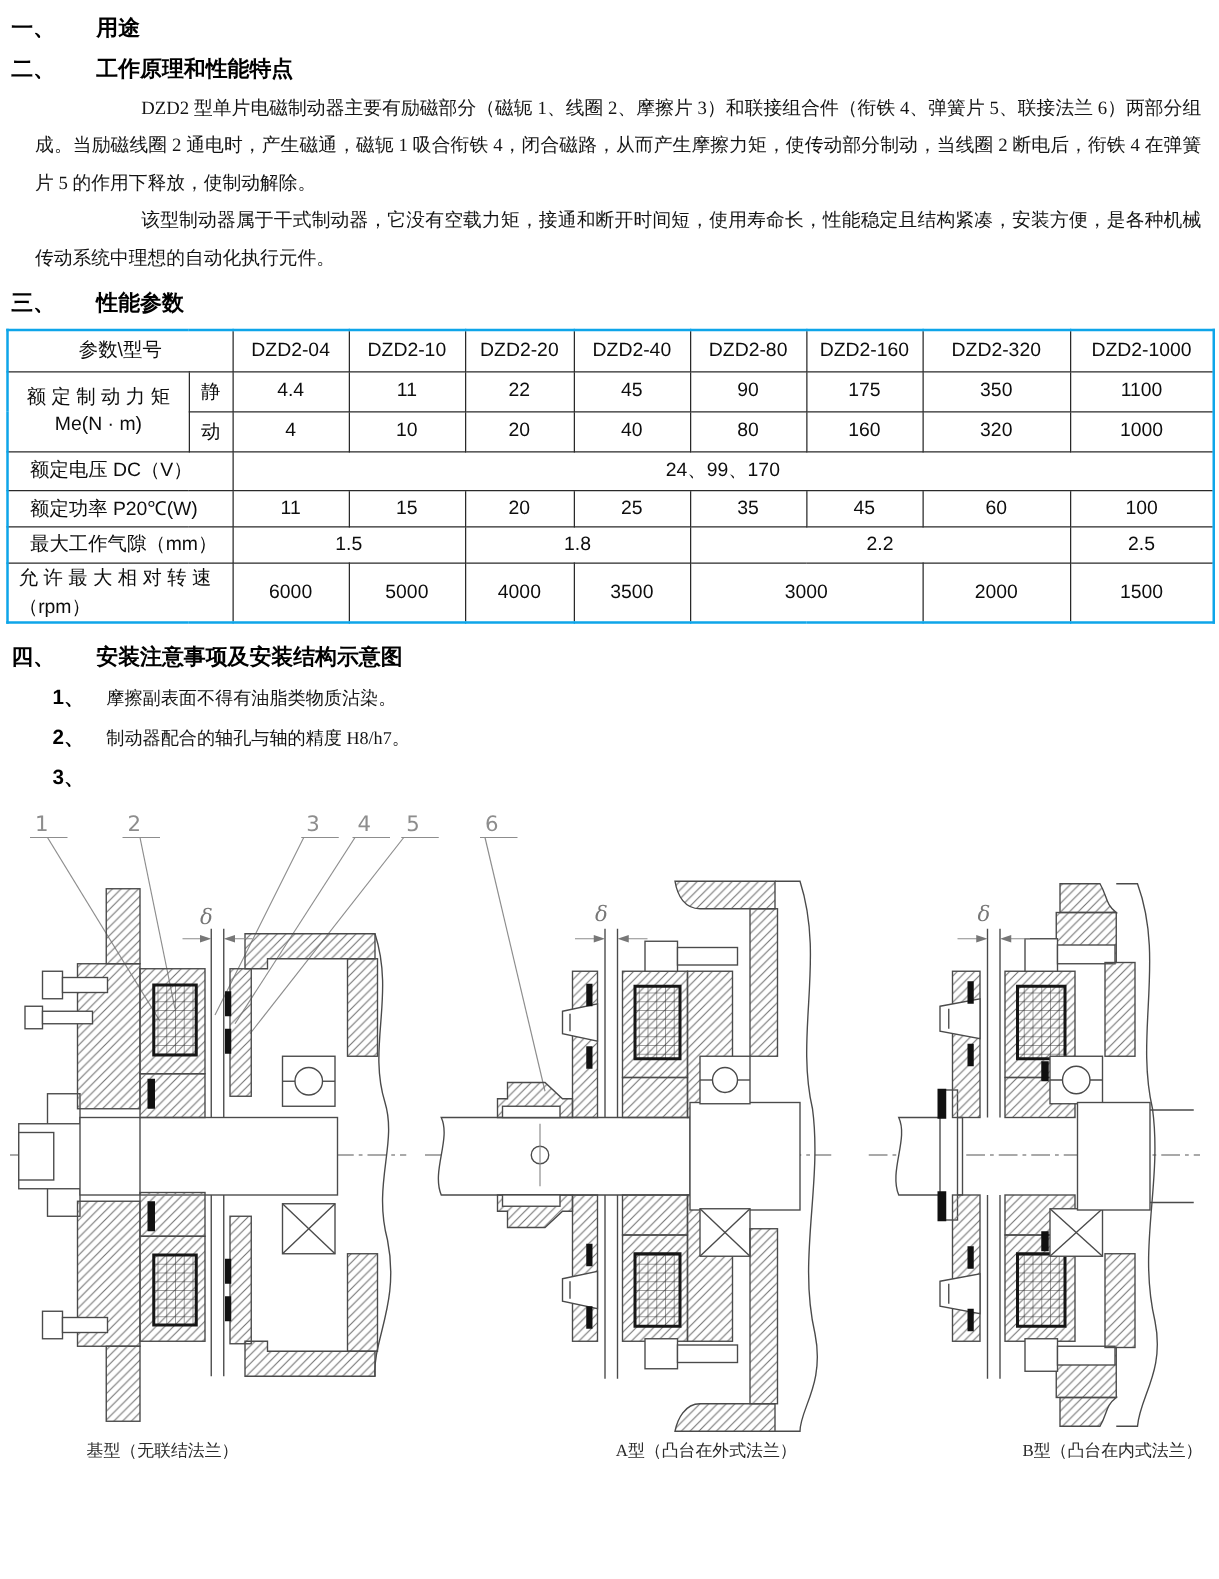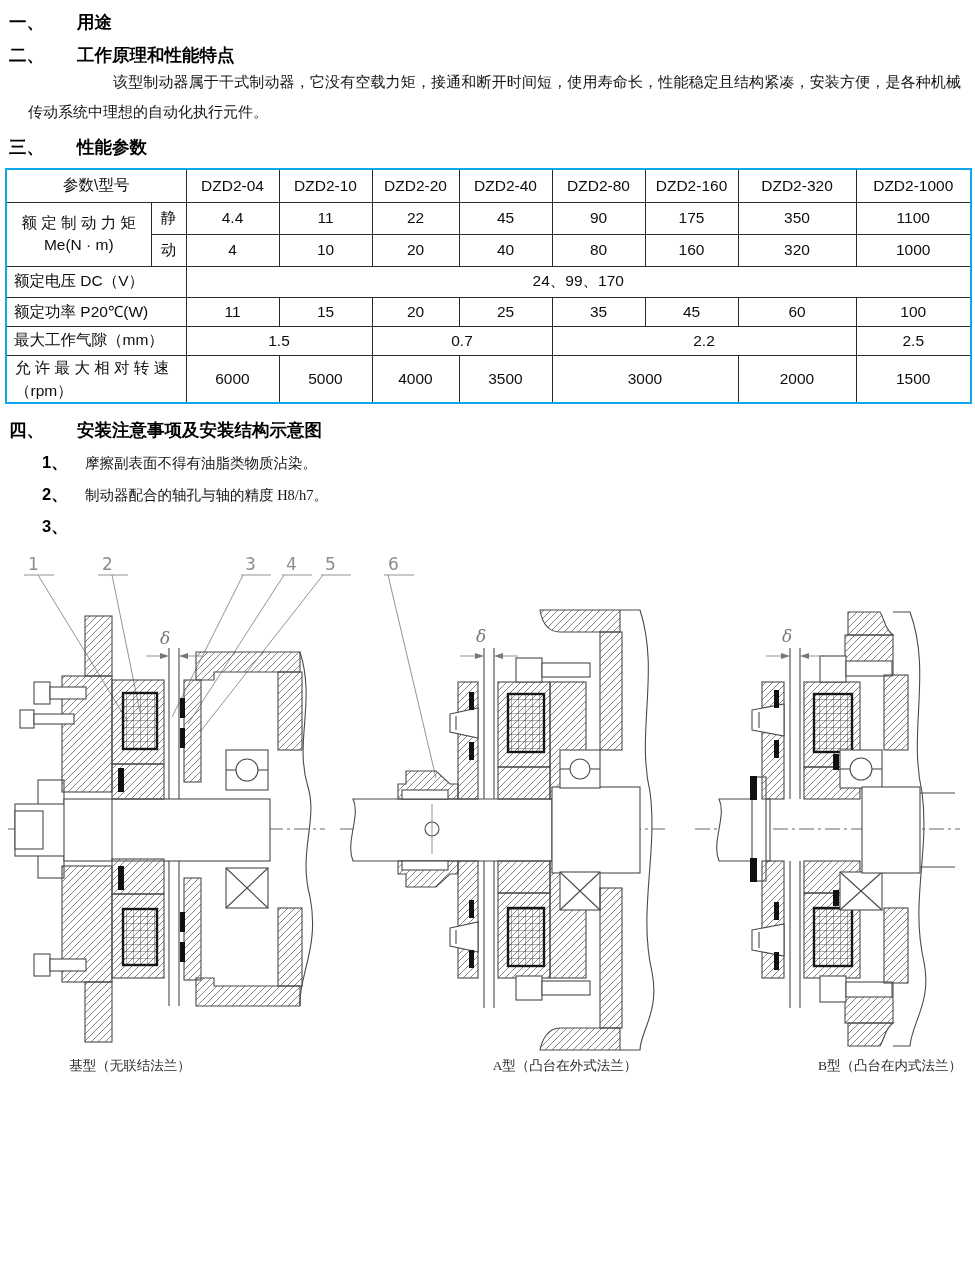--- a/index.html
+++ b/index.html
@@ -13,21 +13,21 @@
   .item{display:flex;align-items:baseline;margin:10px 0 0 42px;
         font-family:"Liberation Serif",serif;font-size:14.5px;color:#141414;}
   .item .inum{font-weight:700;font-size:16.5px;width:43px;flex:0 0 43px;
         font-family:"Liberation Sans",sans-serif;color:#000;}
   table.params{border-collapse:collapse;table-layout:fixed;width:965px;margin:9px 0 0 5px;
         font-family:"Liberation Sans",sans-serif;font-size:15.5px;color:#0d0d0d;
         border:2px solid #0ea5e9;}
   .params th,.params td{border:1px solid #2a2a2a;text-align:center;padding:0 2px;
         font-weight:400;overflow:hidden;}
   .params th{font-weight:400;}
-  .params .lab{text-align:left;padding-left:7px;}
+  .params .lab{text-align:left;padding-left:17px;}
   .r0{height:33px}.r1{height:32px}.r2{height:32px}.r3{height:31px}.r4{height:29px}
   .r5{height:29px}.r6{height:43px}
   .two div{line-height:1.45;text-align:center;}
   .sp2 div{line-height:1.5;text-align:left;padding-left:6px;}
   
   .ln{fill:none;stroke:#4a4a4a;stroke-width:1.1;}
   .hb{fill:url(#h);stroke:#4a4a4a;stroke-width:1.1;}
   .wb{fill:#ffffff;stroke:#4a4a4a;stroke-width:1.1;}
   .pad{fill:#101010;stroke:none;}
   .coil{fill:url(#g);stroke:#161616;stroke-width:2.4;}
@@ -46,20 +46,21 @@
 
   <div class="hd" style="margin-top:10px;">
     <span class="num">一、</span>
     <span>用途</span>
   </div>
 
   <div class="hd" style="margin-top:9px;">
     <span class="num">二、</span>
     <span>工作原理和性能特点</span>
   </div>
+  <div class="para">DZD2 型单片电磁制动器主要有励磁部分（磁轭 1、线圈 2、摩擦片 3）和联接组合件（衔铁 4、弹簧片 5、联接法兰 6）两部分组成。当励磁线圈 2 通电时，产生磁通，磁轭 1 吸合衔铁 4，闭合磁路，从而产生摩擦力矩，使传动部分制动，当线圈 2 断电后，衔铁 4 在弹簧片 5 的作用下释放，使制动解除。</div>
   <div class="para" style="margin-top:0;">该型制动器属于干式制动器，它没有空载力矩，接通和断开时间短，使用寿命长，性能稳定且结构紧凑，安装方便，是各种机械传动系统中理想的自动化执行元件。</div>
 
   <div class="hd" style="margin-top:8px;">
     <span class="num">三、</span>
     <span>性能参数</span>
   </div>
 
   <table class="params">
     <colgroup>
       <col style="width:145px">
@@ -122,21 +123,21 @@
       <td>20</td>
       <td>25</td>
       <td>35</td>
       <td>45</td>
       <td>60</td>
       <td>100</td>
     </tr>
     <tr class="r5">
       <td colspan="2" class="lab">最大工作气隙（mm）</td>
       <td colspan="2">1.5</td>
-      <td colspan="2">0.7</td>
+      <td colspan="2">1.8</td>
       <td colspan="3">2.2</td>
       <td>2.5</td>
     </tr>
     <tr class="r6">
       <td colspan="2" class="sp2">
         <div>允 许 最 大 相 对 转 速</div>
         <div>（rpm）</div>
       </td>
       <td>6000</td>
       <td>5000</td>

